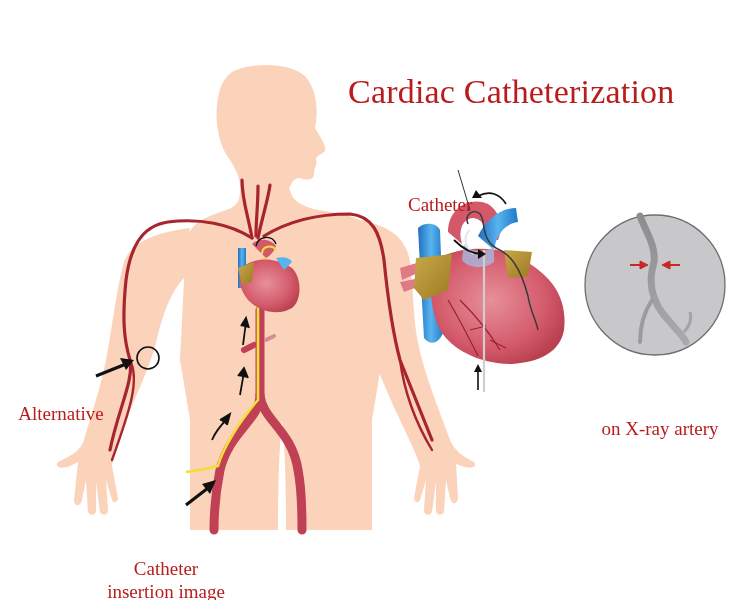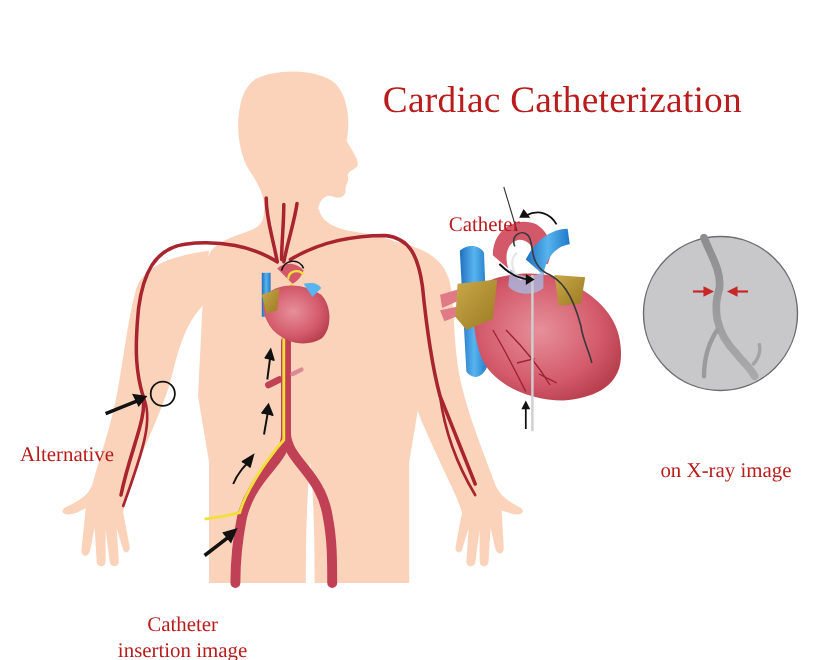--- a/index.html
+++ b/index.html
@@ -161,14 +161,14 @@
 <div class="lbl" id="lbl-alt">
   <div>Alternative</div>
 </div>
 
 <div class="lbl" id="lbl-ins">
   <div>Catheter</div>
   <div>insertion image</div>
 </div>
 
 <div class="lbl" id="lbl-xray">
-  <div>on X-ray image</div>
+  <div>on X-ray artery</div>
 </div>
 
 </body></html>

